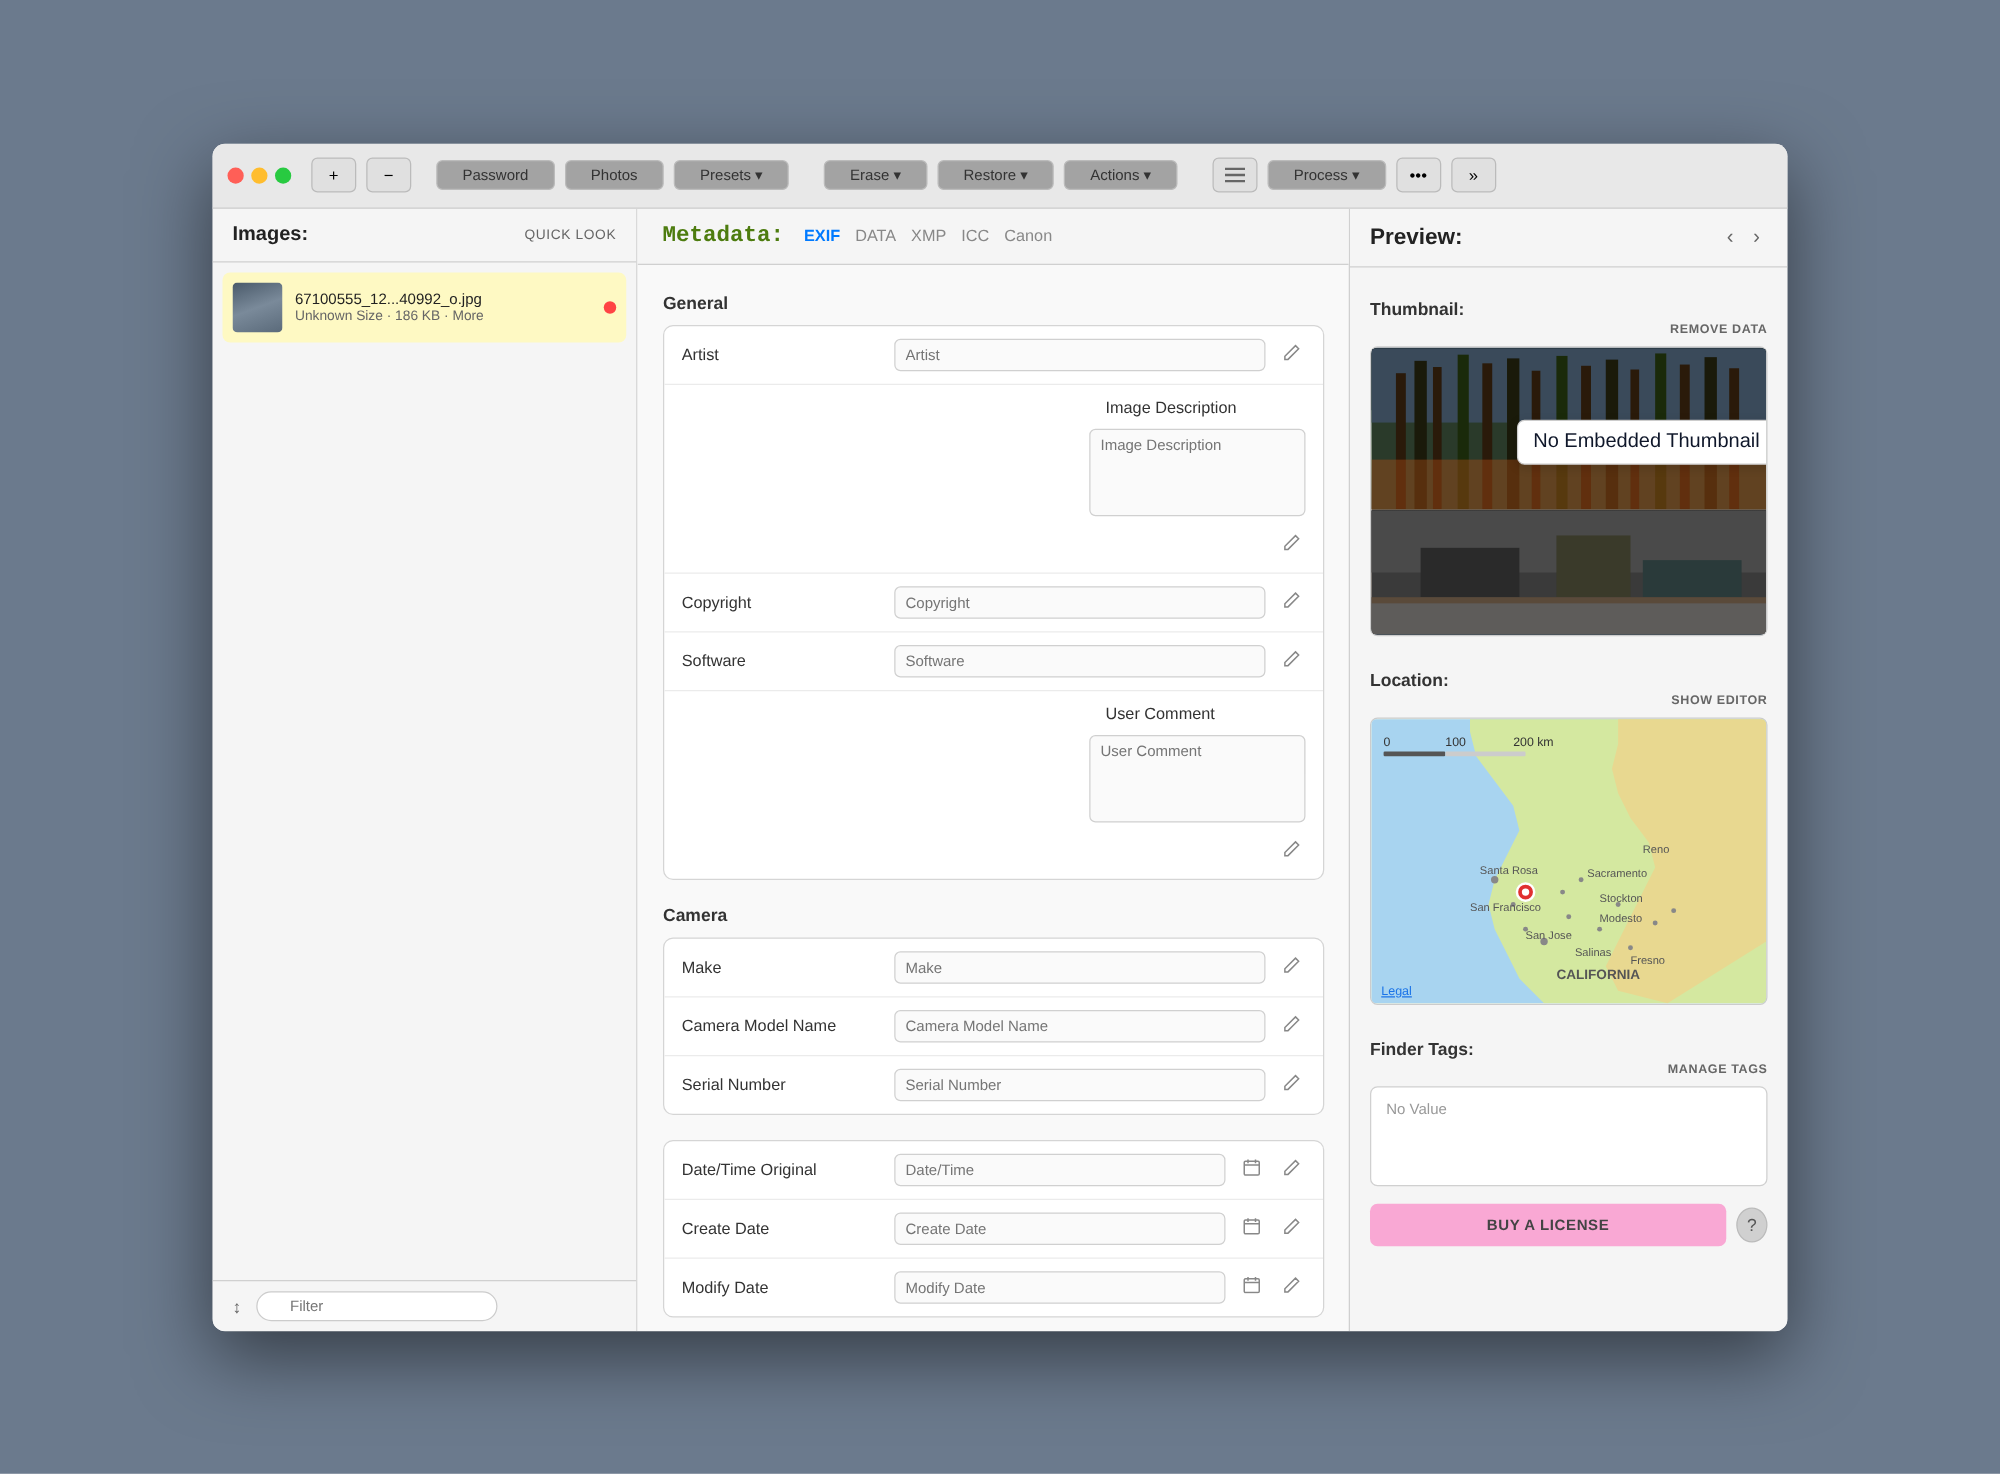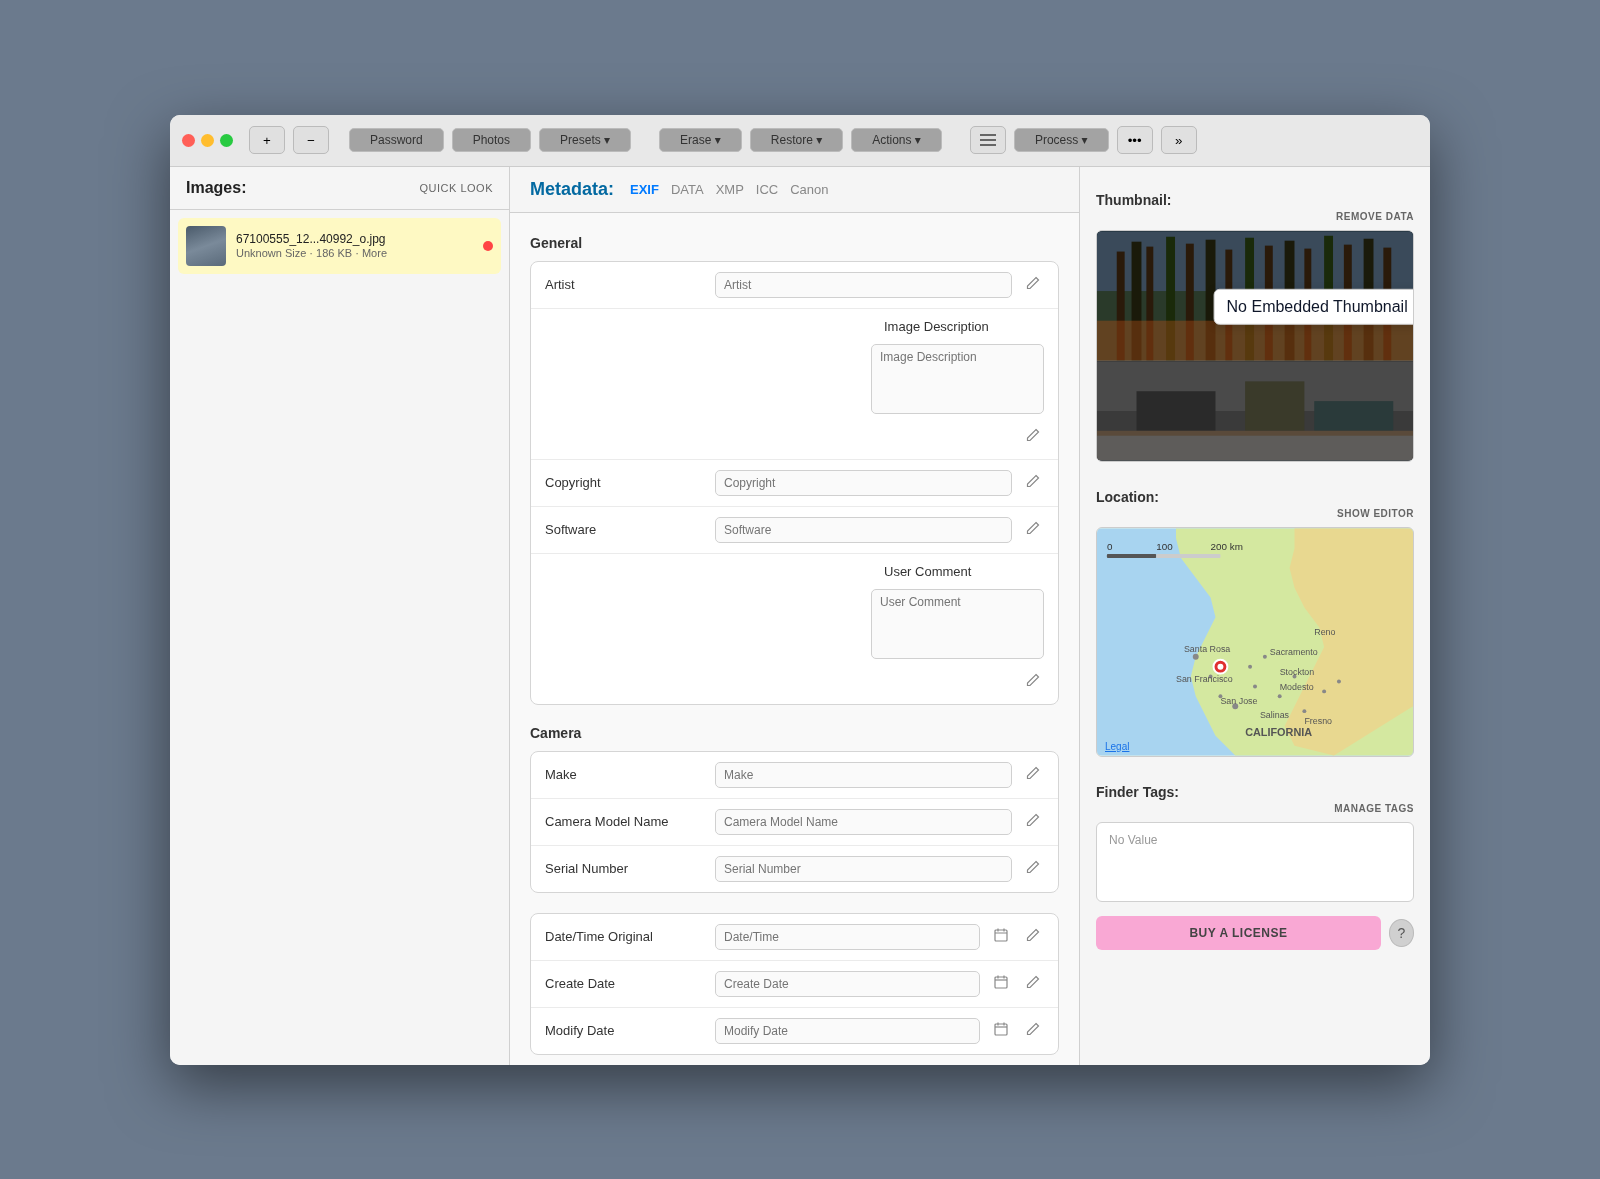--- a/index.html
+++ b/index.html
@@ -207,21 +207,22 @@
       border-bottom: 1px solid #d0d0d0;
       display: flex;
       align-items: center;
       gap: 16px;
       flex-shrink: 0;
       background: #f5f5f5;
     }
     .metadata-title {
       font-size: 18px;
       font-weight: 600;
-      color: #0369a1;
+      color: #4d7c0f;
+      font-family: Liberation Mono, monospace;
     }
     .tab-bar {
       display: flex;
       gap: 12px;
     }
     .tab {
       font-size: 13px;
       font-weight: 500;
       color: #888;
       cursor: pointer;
@@ -514,20 +515,29 @@
           <div class="image-thumb">
             <div class="image-thumb-inner"></div>
           </div>
           <div class="image-info">
             <div class="image-name">67100555_12...40992_o.jpg</div>
             <div class="image-meta">Unknown Size · 186 KB · More</div>
           </div>
           <div class="image-dot"></div>
         </div>
       </div>
+      <div class="sidebar-footer">
+        <button class="sort-btn">
+          <span class="sort-icon"></span>
+        </button>
+        <div class="filter-wrap">
+          <span class="filter-icon">⌕</span>
+          <input class="filter-input" type="text" placeholder="Filter" style="">
+        </div>
+      </div>
     </div>
 
     <div class="metadata-panel">
       <div class="metadata-header">
         <span class="metadata-title">Metadata:</span>
         <div class="tab-bar">
           <button class="tab active">EXIF</button>
           <button class="tab">DATA</button>
           <button class="tab">XMP</button>
           <button class="tab">ICC</button>
@@ -695,20 +705,27 @@
               </svg>
             </button>
           </div>
         </div>
 
         <div class="section-label">Camera Settings</div>
       </div>
     </div>
 
     <div class="preview-panel">
+      <div class="preview-header">
+        <span class="preview-title">Preview:</span>
+        <div class="nav-arrows">
+          <button class="nav-arrow">‹</button>
+          <button class="nav-arrow">›</button>
+        </div>
+      </div>
       <div class="preview-content">
 
         <div>
           <div class="preview-section-header">
             <span class="preview-section-title">Thumbnail:</span>
             <button class="preview-action-btn">REMOVE DATA</button>
           </div>
           <div class="thumbnail-container">
             <div class="thumb-img-top">
               <svg width="100%" height="130" viewBox="0 0 320 130">

